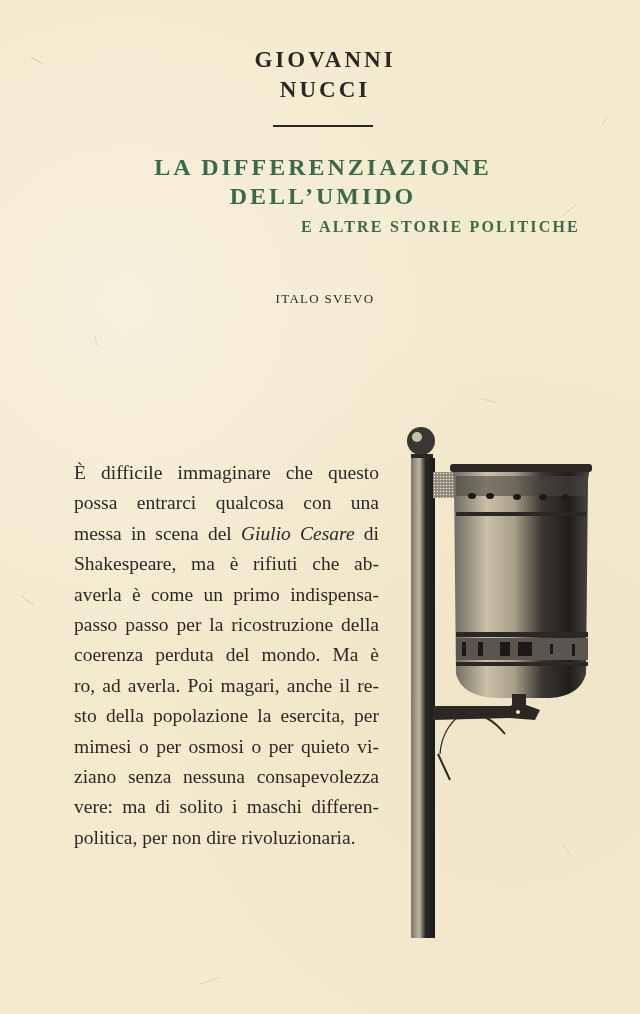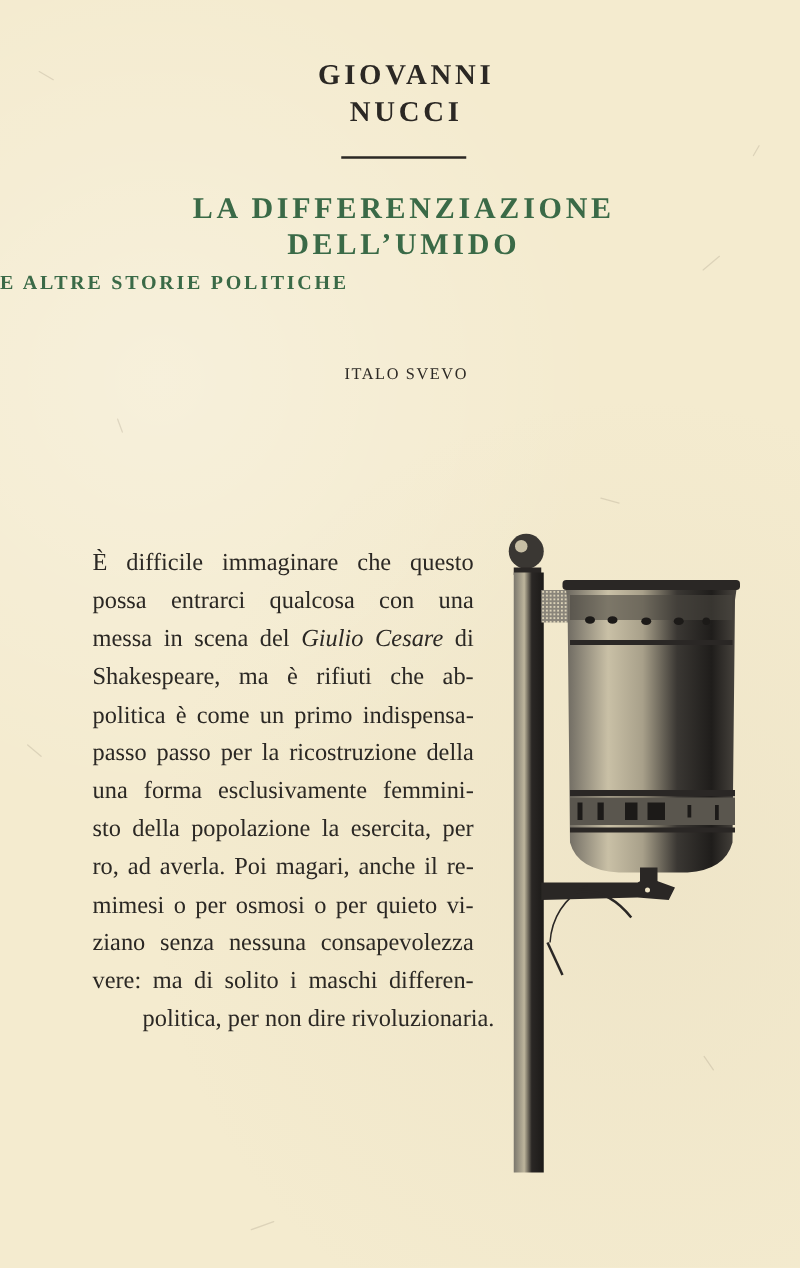--- a/index.html
+++ b/index.html
@@ -59,54 +59,53 @@
       font-weight: bold;
       letter-spacing: 3px;
       line-height: 29px;
       color: #3a6a47;
     }
     .subtitle {
       position: absolute;
       top: 218px;
       left: 0;
       width: 580px;
-      text-align: left;
+      text-align: right;
       font-size: 16px;
       font-weight: bold;
       letter-spacing: 2.2px;
       color: #3a6a47;
     }
     .publisher {
       position: absolute;
       top: 291px;
       left: 0;
       width: 650px;
       text-align: center;
       font-size: 13px;
       letter-spacing: 1.3px;
       color: #2b2824;
     }
     .blurb {
       position: absolute;
-      top: 436px;
+      top: 458px;
       left: 74px;
       width: 305px;
       font-size: 19.5px;
       line-height: 30.4px;
       color: #2b2824;
     }
     .blurb .line {
       display: block;
       text-align: justify;
       text-align-last: justify;
       white-space: nowrap;
     }
     .blurb .line.last {
       text-align-last: left;
-      margin-left: 40px;
     }
     .blurb i { font-style: italic; }
     .bin {
       position: absolute;
       top: 424px;
       left: 400px;
       width: 200px;
       height: 520px;
     }
   </style>
@@ -138,25 +137,25 @@
 
 <div class="subtitle">E ALTRE STORIE POLITICHE</div>
 
 <div class="publisher">ITALO SVEVO</div>
 
 <div class="blurb" id="blurb">
     <span class="line">È difficile immaginare che questo</span>
     <span class="line">possa entrarci qualcosa con una</span>
     <span class="line">messa in scena del <i>Giulio Cesare</i> di</span>
     <span class="line">Shakespeare, ma è rifiuti che ab-</span>
-    <span class="line">politica è come un primo indispensa-</span>
+    <span class="line">averla è come un primo indispensa-</span>
     <span class="line">passo passo per la ricostruzione della</span>
-    <span class="line">una forma esclusivamente femmini-</span>
+    <span class="line">coerenza perduta del mondo. Ma è</span>
+    <span class="line">ro, ad averla. Poi magari, anche il re-</span>
     <span class="line">sto della popolazione la esercita, per</span>
-    <span class="line">ro, ad averla. Poi magari, anche il re-</span>
     <span class="line">mimesi o per osmosi o per quieto vi-</span>
     <span class="line">ziano senza nessuna consapevolezza</span>
     <span class="line">vere: ma di solito i maschi differen-</span>
     <span class="line last">politica, per non dire rivoluzionaria.</span>
   </div>
 
 <svg class="bin" viewBox="0 0 200 520">
   <defs>
     <pattern id="dots" width="3" height="3" patternUnits="userSpaceOnUse">
       <rect width="3" height="3" fill="#8a857a"></rect>

